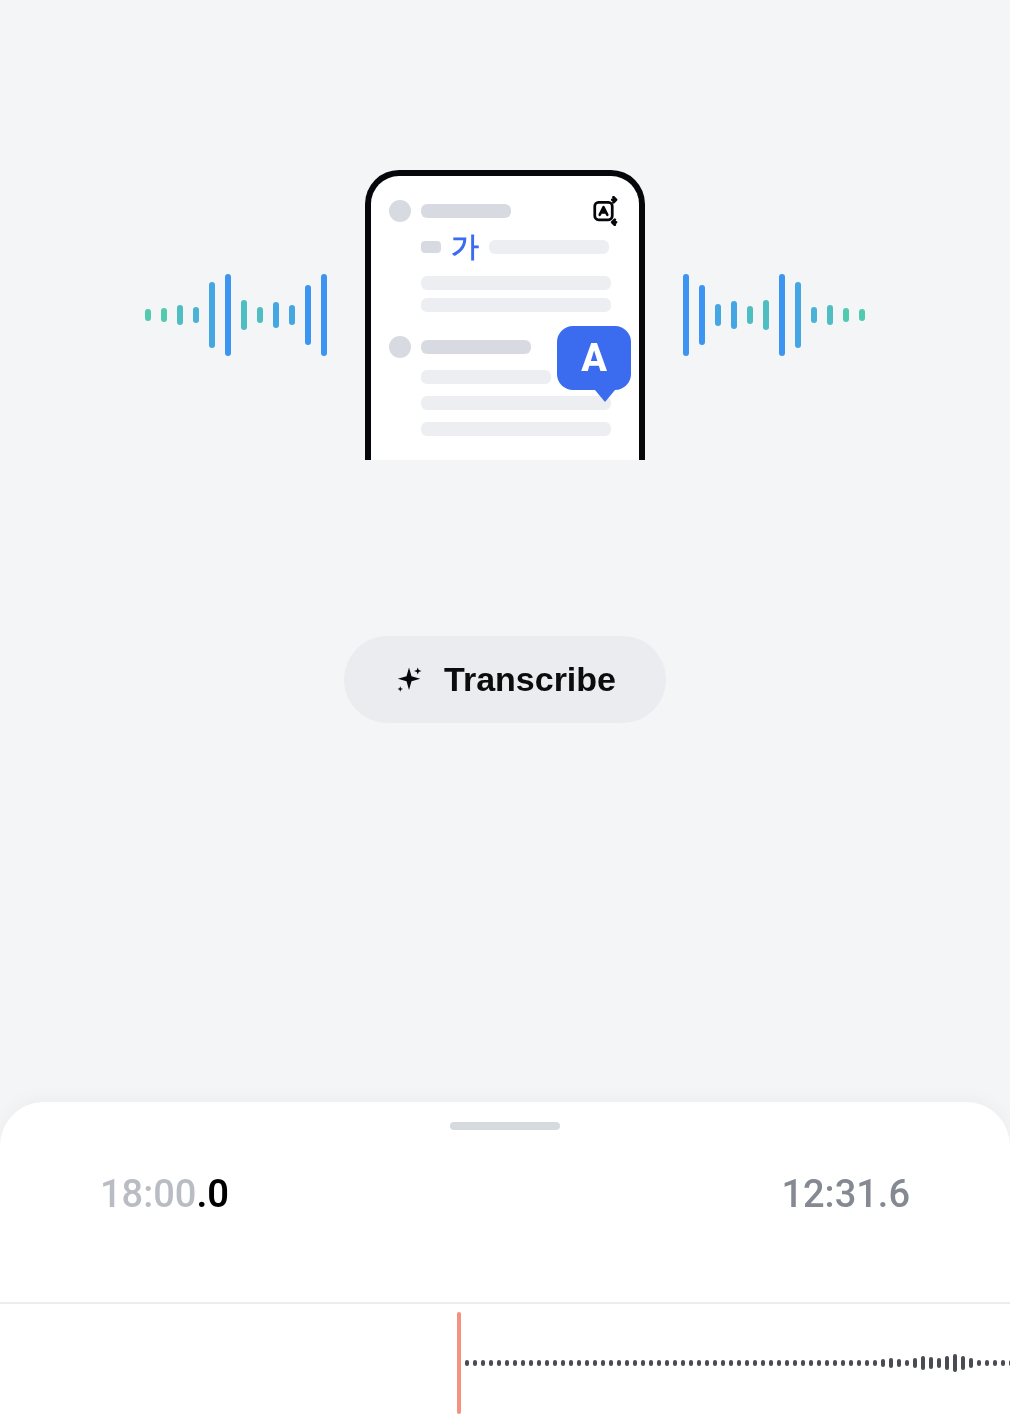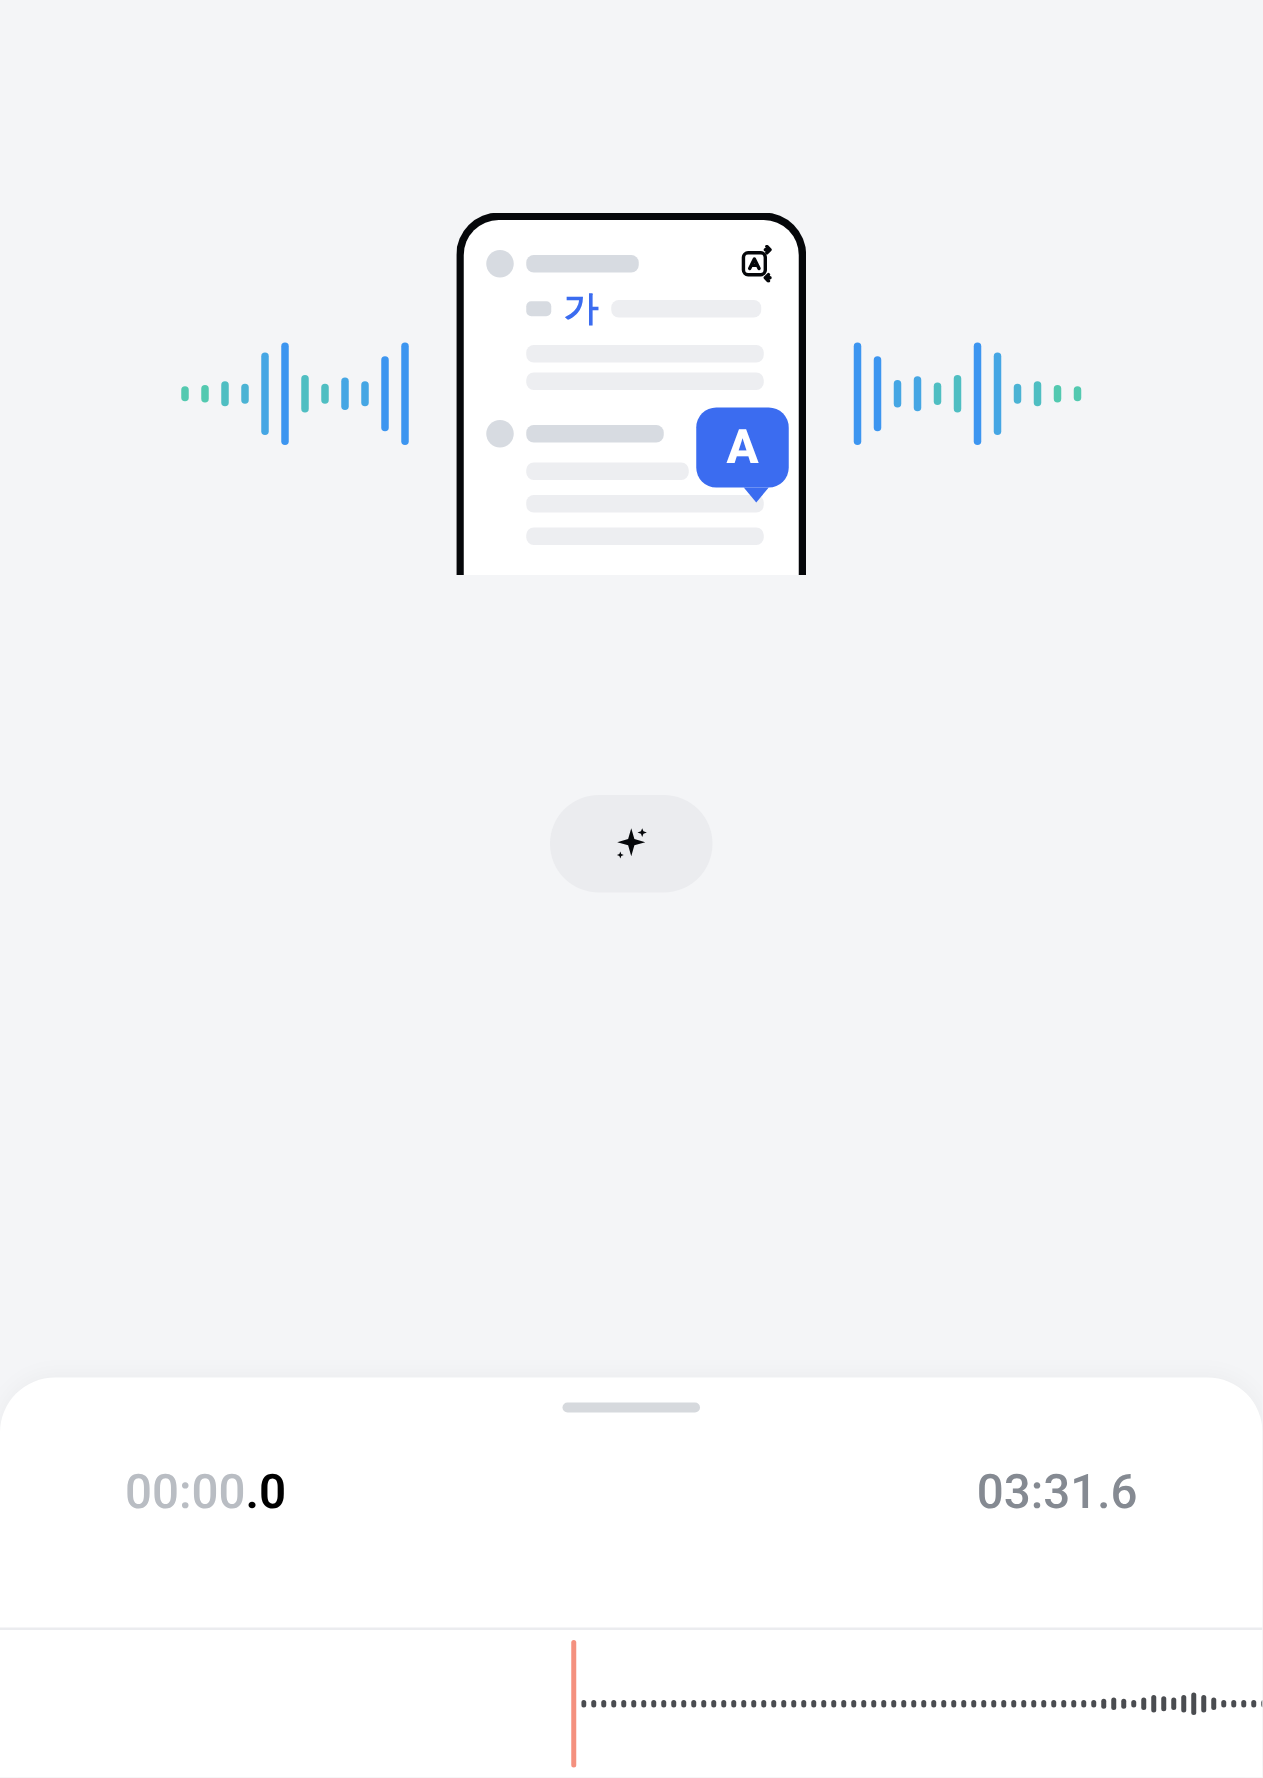--- a/index.html
+++ b/index.html
@@ -226,29 +226,30 @@
 
 
   <button class="transcribe-btn">
     <span class="spark">
       <svg viewBox="0 0 24 24" width="30" height="30" fill="#05070a">
         <path d="M12 2 L14 9 L21 11 L14 13 L12 20 L10 13 L3 11 L10 9 Z"></path>
         <path d="M19 2 L19.8 4 L22 4.8 L19.8 5.6 L19 7.6 L18.2 5.6 L16 4.8 L18.2 4 Z"></path>
         <path d="M5 17 L5.6 18.6 L7.2 19.2 L5.6 19.8 L5 21.4 L4.4 19.8 L2.8 19.2 L4.4 18.6 Z"></path>
       </svg>
     </span>
+    <span>Transcribe</span>
   </button>
 
   <div class="sheet">
     <div class="grabber"></div>
     <div class="times">
       <span class="t-cur">
-        <span>00:00</span><span class="frac">.0</span>
+        <span>18:00</span><span class="frac">.0</span>
       </span>
-      <span class="t-dur">03:31.6</span>
+      <span class="t-dur">12:31.6</span>
     </div>
     <div class="track">
       <div class="playhead"></div>
       <div class="dots" id="dots">
           <span class="dot" style="height: 6px;"></span>
           <span class="dot" style="height: 6px;"></span>
           <span class="dot" style="height: 6px;"></span>
           <span class="dot" style="height: 6px;"></span>
           <span class="dot" style="height: 6px;"></span>
           <span class="dot" style="height: 6px;"></span>

